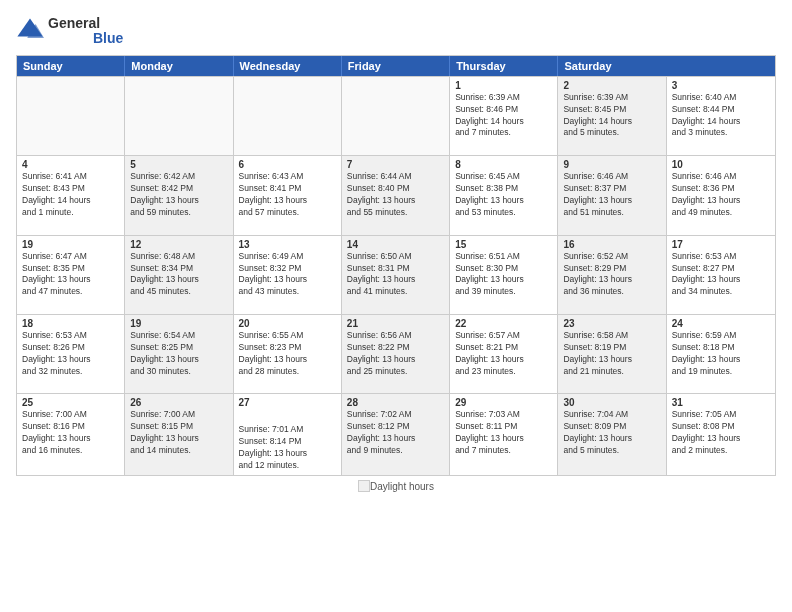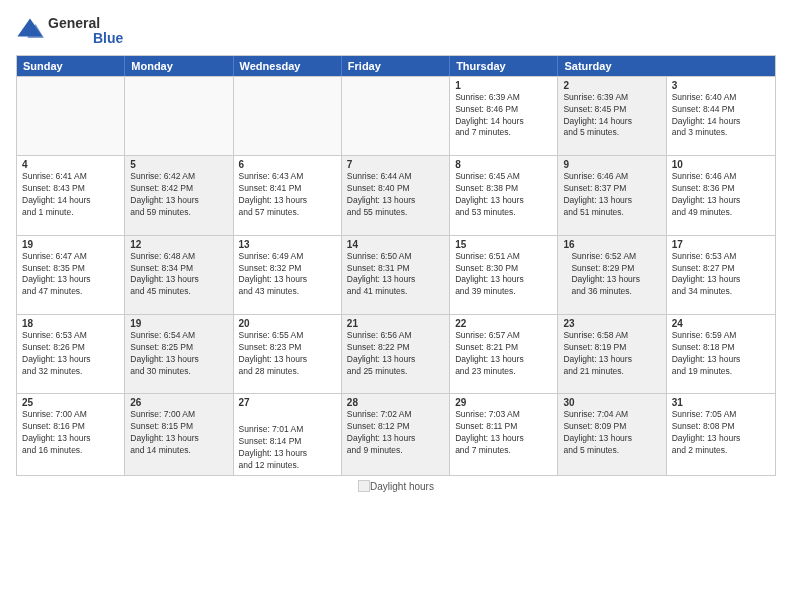--- a/index.html
+++ b/index.html
@@ -263,21 +263,21 @@
           </div>
           <div class="cal-cell">
             <div class="day-num">15</div>
             <div class="day-info" style="white-space: pre-line;">Sunrise: 6:51 AM
 Sunset: 8:30 PM
 Daylight: 13 hours
 and 39 minutes.</div>
           </div>
           <div class="cal-cell shaded">
             <div class="day-num">16</div>
-            <div class="day-info" style="white-space: pre-line; margin-left: 8px;">Sunrise: 6:52 AM
+            <div class="day-info" style="white-space: pre-line;">Sunrise: 6:52 AM
 Sunset: 8:29 PM
 Daylight: 13 hours
 and 36 minutes.</div>
           </div>
           <div class="cal-cell">
             <div class="day-num">17</div>
             <div class="day-info" style="white-space: pre-line;">Sunrise: 6:53 AM
 Sunset: 8:27 PM
 Daylight: 13 hours
 and 34 minutes.</div>

